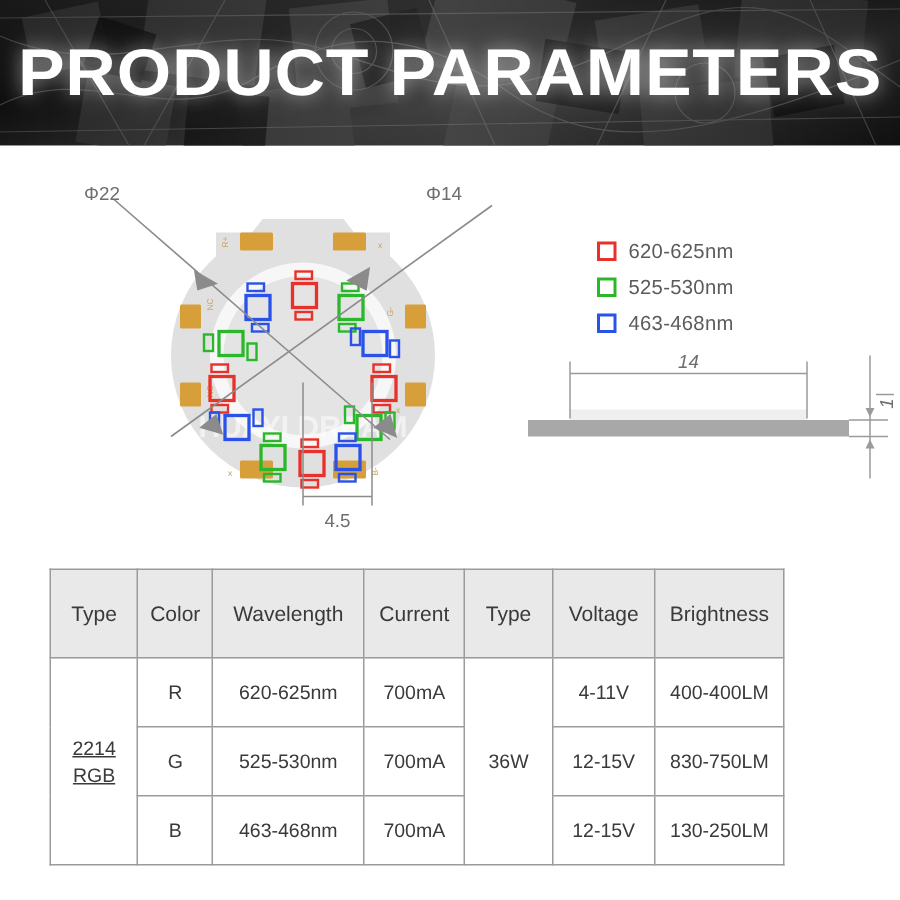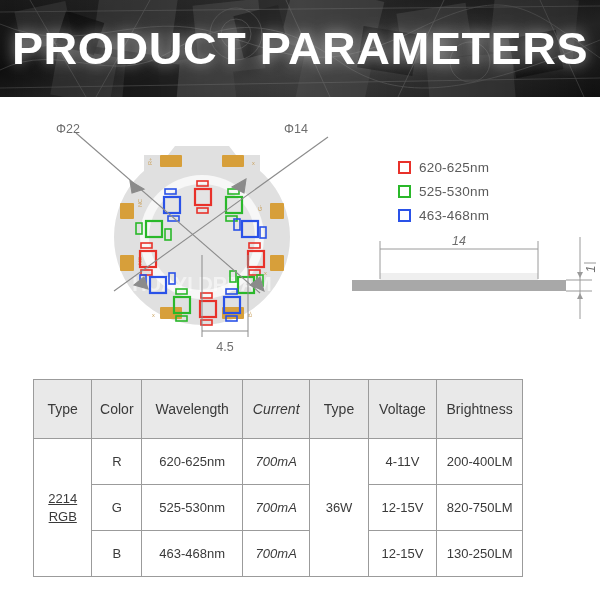--- a/index.html
+++ b/index.html
@@ -67,21 +67,21 @@
   .ptable thead th{
     background:#e9e9e9;
     height:58px;
     font-size:14px;
     color:#3a3a3a;
   }
   .ptable tbody td{height:45px;font-size:13px;}
   .ptable .c-type{width:68px;line-height:1.35;}
   .ptable .c-color{width:52px;}
   .ptable .c-wave{width:110px;}
-  .ptable .c-cur{width:72px;font-style:italic;}
+  .ptable .c-cur{width:72px;}
   .ptable .c-pow{width:68px;}
   .ptable .c-volt{width:74px;}
   .ptable .c-bright{width:90px;}
   .nowrap{white-space:pre-line;text-decoration:underline;}
 
   
   .dimtxt{font-size:12.5px;fill:#6e6e6e;font-family:"Liberation Sans", sans-serif;}
   .padtxt{font-size:5.6px;fill:#caa25f;font-family:"Liberation Sans", sans-serif;}
 </style>
 </head>
@@ -335,28 +335,28 @@
   </thead>
   <tbody>
     <tr>
       <td class="c-type nowrap" rowspan="3">2214
 RGB</td>
       <td class="c-color">R</td>
       <td class="c-wave">620-625nm</td>
       <td class="c-cur">700mA</td>
       <td class="c-pow" rowspan="3">36W</td>
       <td class="c-volt">4-11V</td>
-      <td class="c-bright">200-400LM</td>
+      <td class="c-bright">400-400LM</td>
     </tr>
     <tr>
       <td class="c-color">G</td>
       <td class="c-wave">525-530nm</td>
       <td class="c-cur">700mA</td>
       <td class="c-volt">12-15V</td>
-      <td class="c-bright">820-750LM</td>
+      <td class="c-bright">830-750LM</td>
     </tr>
     <tr>
       <td class="c-color">B</td>
       <td class="c-wave">463-468nm</td>
       <td class="c-cur">700mA</td>
       <td class="c-volt">12-15V</td>
       <td class="c-bright">130-250LM</td>
     </tr>
   </tbody>
 </table>

